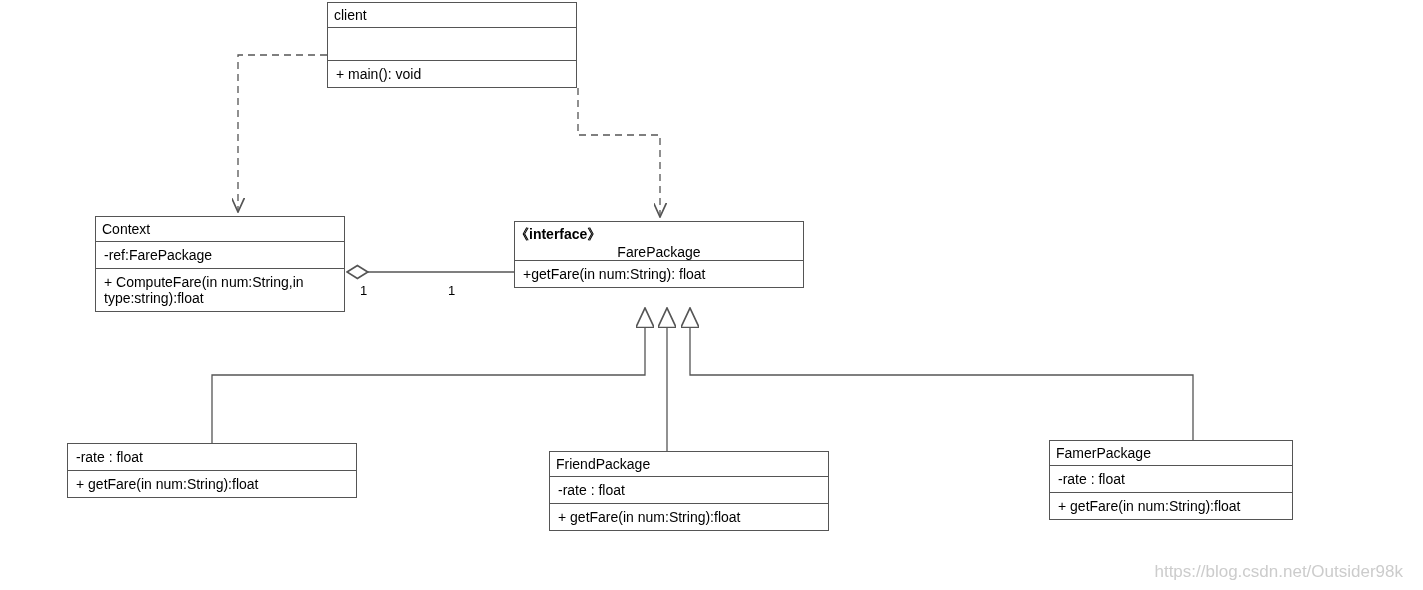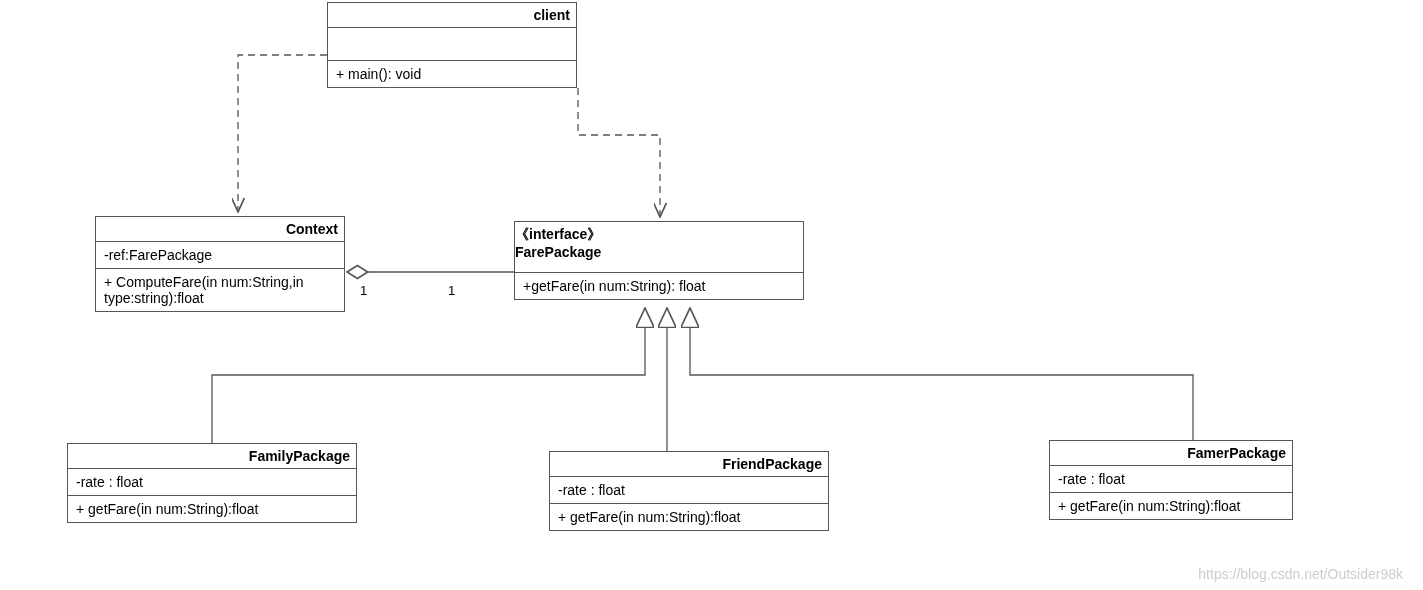--- a/index.html
+++ b/index.html
@@ -12,34 +12,34 @@
     background: #fff;
     position: relative;
   }
   .uml-box {
     position: absolute;
     border: 1.5px solid #555;
     background: #fff;
     box-sizing: border-box;
   }
   .uml-title {
-    text-align: right;
-    font-weight: bold;
+    text-align: left;
+    font-weight: normal;
     padding: 4px 6px;
     border-bottom: 1.5px solid #555;
   }
   .uml-stereo {
     text-align: left;
     font-weight: bold;
     padding-top: 4px;
   }
   .uml-name {
-    text-align: left;
-    font-weight: bold;
-    padding-bottom: 12px;
+    text-align: center;
+    font-weight: normal;
+    padding-bottom: 0;
     border-bottom: 1.5px solid #555;
   }
   .uml-section {
     border-bottom: 1.5px solid #555;
     padding: 5px 8px;
     min-height: 10px;
   }
   .uml-section:last-child { border-bottom: none; }
   .empty { min-height: 22px; }
   svg.overlay {
@@ -48,21 +48,21 @@
     width: 1423px;
     height: 590px;
     pointer-events: none;
   }
   .mult { position: absolute; font-size: 13px; }
   .watermark {
     position: absolute;
     right: 20px;
     bottom: 8px;
     color: #ccc;
-    font-size: 14px;
+    font-size: 17px;
   }
 </style>
 </head>
 <body>
 
 <div class="uml-box" style="left:327px; top:2px; width:250px;">
   <div class="uml-title">client</div>
   <div class="uml-section empty"></div>
   <div class="uml-section">+ main():  void</div>
 </div>
@@ -73,21 +73,20 @@
   <div class="uml-section">+ ComputeFare(in num:String,in type:string):float</div>
 </div>
 
 <div class="uml-box" style="left:514px; top:221px; width:290px;">
   <div class="uml-stereo">《interface》</div>
   <div class="uml-name">FarePackage</div>
   <div class="uml-section">+getFare(in num:String): float</div>
 </div>
 
 <div class="uml-box" style="left:67px; top:443px; width:290px;">
-  <div class="uml-title">FamilyPackage</div>
   <div class="uml-section">-rate : float</div>
   <div class="uml-section">+ getFare(in num:String):float</div>
 </div>
 
 <div class="uml-box" style="left:549px; top:451px; width:280px;">
   <div class="uml-title">FriendPackage</div>
   <div class="uml-section">-rate : float</div>
   <div class="uml-section">+ getFare(in num:String):float</div>
 </div>
 

